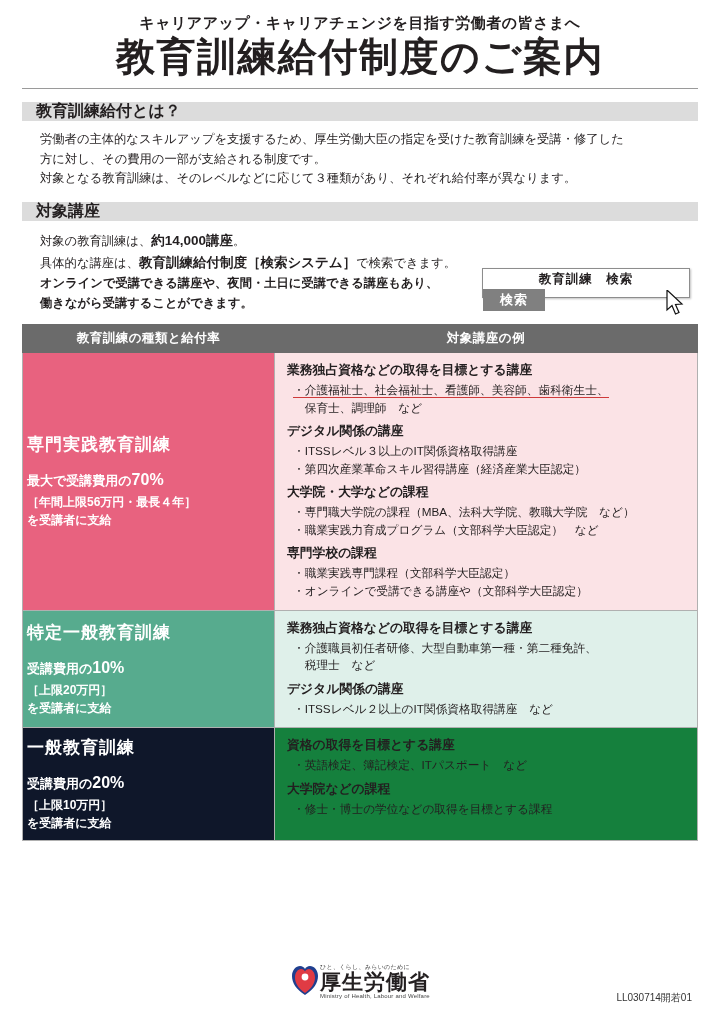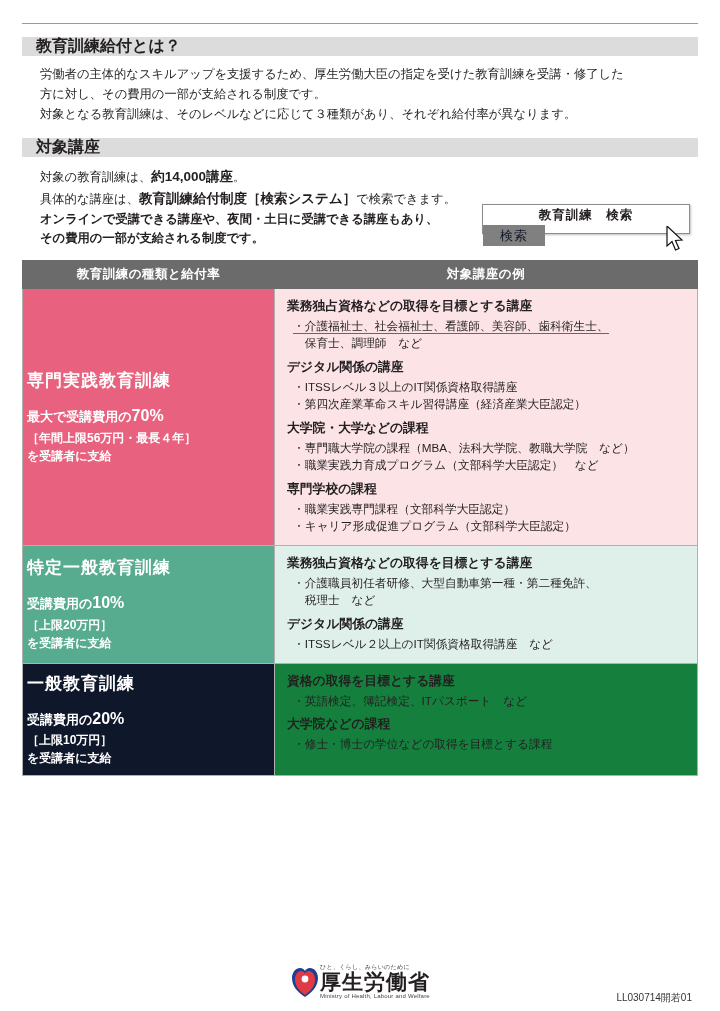--- a/index.html
+++ b/index.html
@@ -103,23 +103,23 @@
     font-weight: bold;
     display: flex;
     align-items: center;
     justify-content: center;
     letter-spacing: 1px;
     color: #231f20;
   }
   .search-btn {
     width: 62px;
     background: #808080;
-    color: #0f172a;
+    color: #ffffff;
     font-size: 13px;
-    font-weight: normal;
+    font-weight: bold;
     display: flex;
     align-items: center;
     justify-content: center;
     letter-spacing: 1px;
   }
   .cursor {
     position: absolute;
     right: 12px;
     top: 16px;
     width: 20px;
@@ -200,41 +200,44 @@
 
   
   .footer {
     position: absolute;
     left: 0; right: 0;
     bottom: 12px;
     text-align: center;
   }
   .logo-row {
     display: flex;
-    align-items: center;
     justify-content: center;
   }
   .logo-mark { width: 30px; height: 32px; }
   .logo-text { text-align: left; line-height: 1.05; }
   .logo-micro { font-size: 6px; color: #444; letter-spacing: 0.3px; }
   .logo-main { font-size: 21px; font-weight: bold; letter-spacing: 1px; }
   .logo-en { font-size: 6px; color: #444; letter-spacing: 0.2px; }
   .doc-code {
     position: absolute;
     right: 28px;
     bottom: 6px;
     font-size: 10px;
     color: #333;
   }
 </style>
 </head>
 <body>
 
 <div class="page">
 
+  <div class="header">
+    <div class="header-sub">キャリアアップ・キャリアチェンジを目指す労働者の皆さまへ</div>
+    <div class="header-title">教育訓練給付制度のご案内</div>
+  </div>
   <hr class="rule">
 
   <div class="sec-head">
     <div class="bar"></div>
     <span class="txt">教育訓練給付とは？</span>
   </div>
   <div class="body-text">
     <p>労働者の主体的なスキルアップを支援するため、厚生労働大臣の指定を受けた教育訓練を受講・修了した</p>
     <p>方に対し、その費用の一部が支給される制度です。</p>
     <p>対象となる教育訓練は、そのレベルなどに応じて３種類があり、それぞれ給付率が異なります。</p>
@@ -246,21 +249,21 @@
   </div>
   <div class="body-text">
     <p>
       <span>対象の教育訓練は、</span><span class="big-bold">約14,000講座</span><span>。</span>
     </p>
     <p>
       <span>具体的な講座は、</span><span class="big-bold">教育訓練給付制度［検索システム］</span><span>で検索できます。</span>
     </p>
     <div class="search-row">
       <p class="bold">オンラインで受講できる講座や、夜間・土日に受講できる講座もあり、</p>
-      <p class="bold">その費用の一部が支給される制度です。</p>
+      <p class="bold">働きながら受講することができます。</p>
 
       <div class="search-widget">
         <div class="search-field">教育訓練　検索</div>
         <div class="search-btn">検索</div>
       </div>
       <svg class="cursor" viewBox="0 0 20 26">
         <polygon points="1,0 1,20 6,15.5 9.5,24 13,22.5 9.5,14.5 16,14" fill="#ffffff" stroke="#111111" stroke-width="1.2"></polygon>
       </svg>
     </div>
   </div>
@@ -299,21 +302,21 @@
             <div class="grp-item">・第四次産業革命スキル習得講座（経済産業大臣認定）</div>
           </div>
           <div class="grp">
             <div class="grp-title">大学院・大学などの課程</div>
             <div class="grp-item">・専門職大学院の課程（MBA、法科大学院、教職大学院　など）</div>
             <div class="grp-item">・職業実践力育成プログラム（文部科学大臣認定）　など</div>
           </div>
           <div class="grp">
             <div class="grp-title">専門学校の課程</div>
             <div class="grp-item">・職業実践専門課程（文部科学大臣認定）</div>
-            <div class="grp-item">・キャリア形成促進プログラム（文部科学大臣認定）</div>
+            <div class="grp-item">・オンラインで受講できる講座や（文部科学大臣認定）</div>
           </div>
         </td>
       </tr>
 
       <tr>
         <td class="cat-cell cat-green">
           <div class="cat-name">特定一般教育訓練</div>
           <div class="cat-rate">
             <span>受講費用の</span><span class="pct">10%</span>
           </div>

